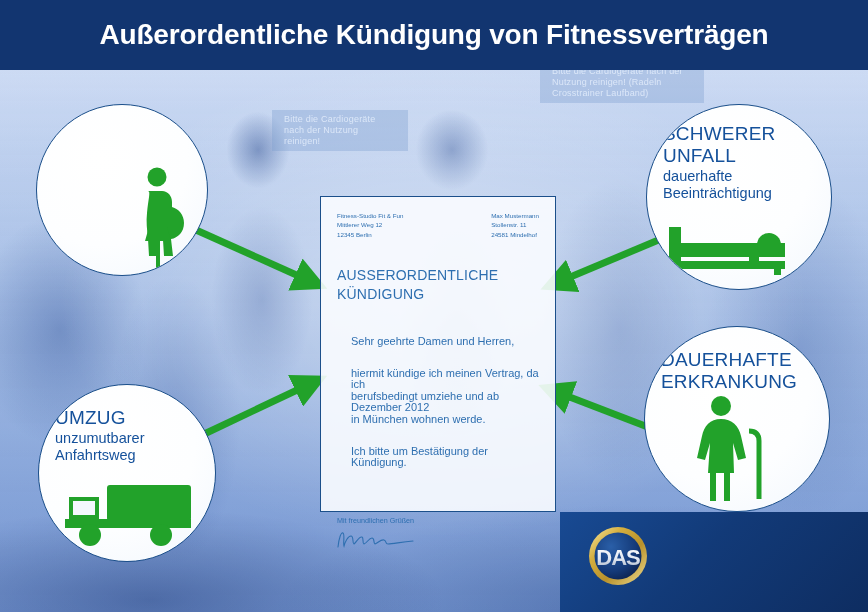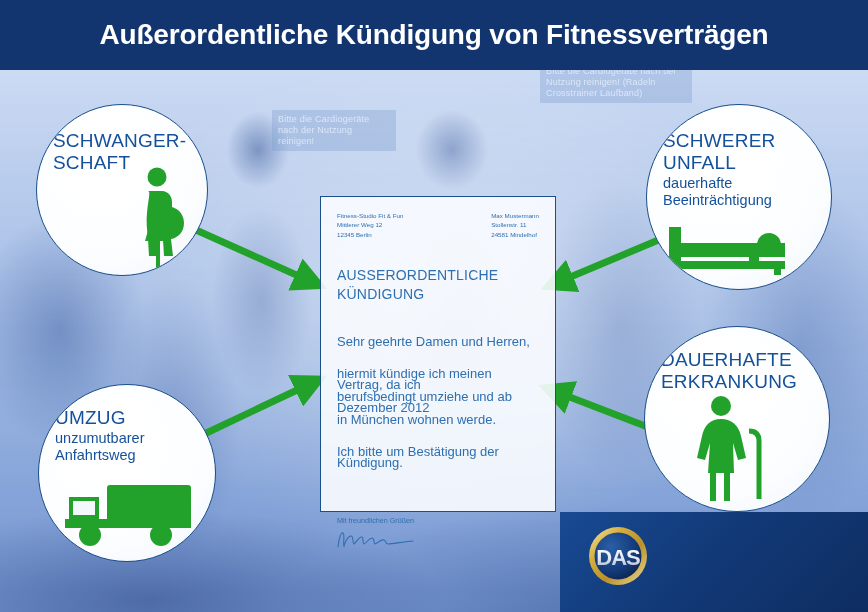--- a/index.html
+++ b/index.html
@@ -43,21 +43,21 @@
   .bg-light{
     position:absolute;inset:0;
     background:radial-gradient(ellipse 520px 330px at 434px 300px, rgba(255,255,255,.42), rgba(255,255,255,0) 72%);
   }
   
   .wall-sign{
     position:absolute;
     background:rgba(120,155,205,.34);
     color:rgba(235,243,255,.75);
     font-size:9px;line-height:11px;
-    padding:4px 6px;
+    padding:4px 12px;
     letter-spacing:.2px;
   }
   .wall-sign.s1{left:272px;top:110px;width:112px;}
   .wall-sign.s2{left:540px;top:62px;width:140px;}
 
   
   .header{
     position:absolute;left:0;top:0;width:868px;height:70px;
     background:#123570;
     display:flex;align-items:center;justify-content:center;
@@ -118,23 +118,24 @@
   .letter-addr-row div{white-space:pre-line;}
   .letter h2{
     margin:27px 0 0 0;
     font-size:14px;line-height:19px;
     font-weight:normal;
     color:#2e6fb0;
     letter-spacing:.2px;
   }
   .letter .body{
     margin-top:20px;
-    font-size:13px;line-height:11.5px;
+    font-size:11px;line-height:11.5px;
     color:#2e6fb0;
     white-space:pre-line;
+    margin-left:14px;
   }
   .letter .body p{margin:0 0 9px 0;}
   .letter .closing{margin-top:26px;font-size:7.2px;line-height:11.5px;color:#2e6fb0;}
   .sig{display:block;margin:3px 0 4px -2px;}
   .letter .signame{font-size:7.2px;color:#2e6fb0;}
 
   
   .arrows{position:absolute;left:0;top:0;width:868px;height:612px;pointer-events:none;}
 
   
@@ -179,24 +180,20 @@
         <path d="M0,0 L5,2.5 L0,5 Z" fill="#22a22a"></path>
       </marker>
     </defs>
     <line x1="196" y1="230" x2="312" y2="282" stroke="#22a22a" stroke-width="7" marker-end="url(#ah)"></line>
     <line x1="200" y1="436" x2="312" y2="383" stroke="#22a22a" stroke-width="7" marker-end="url(#ah)"></line>
     <line x1="668" y1="236" x2="556" y2="283" stroke="#22a22a" stroke-width="7" marker-end="url(#ah)"></line>
     <line x1="666" y1="434" x2="554" y2="391" stroke="#22a22a" stroke-width="7" marker-end="url(#ah)"></line>
   </svg>
 
   <div class="circle" id="circle-schwangerschaft">
-    <div class="ctext" style="top:25px;">
-      <div class="c-title" style="white-space:pre-line;">SCHWANGER-
-SCHAFT</div>
-    </div>
     <span class="icon-wrap" style="left:96px;top:62px;">
       <svg width="58" height="104" viewBox="0 0 58 104">
         <circle cx="24" cy="10" r="9.5" fill="#22a22a"></circle>
         <path d="M15,24 h14 c6,0 10,5 10,11 v5 c7,2 12,8 12,16 c0,9 -6,15 -13,16 l2,17 h-9 l-1,-16 h-3 l-2,16 h-9 l-1,-17 c-1,-9 -2,-18 -1,-26 c1,-13 4,-22 1,-22 z" fill="#22a22a"></path>
         <rect x="23" y="74" width="4" height="28" fill="#22a22a"></rect>
         <path d="M12,74 h26 l-4,-14 h-18 z" fill="#22a22a"></path>
       </svg>
     </span>
   </div>
 
@@ -212,21 +209,21 @@
         <path d="M4,12 h30 v24 h-30 z" fill="#22a22a"></path>
         <rect x="8" y="16" width="22" height="14" fill="#f4f8fd"></rect>
         <rect x="0" y="34" width="126" height="9" fill="#22a22a"></rect>
         <circle cx="25" cy="50" r="11" fill="#22a22a"></circle>
         <circle cx="96" cy="50" r="11" fill="#22a22a"></circle>
       </svg>
     </span>
   </div>
 
   <div class="circle" id="circle-unfall">
-    <div class="ctext" style="top:25px;">
+    <div class="ctext" style="top:18px;">
       <div class="c-title" style="white-space:pre-line;">SCHWERER
 UNFALL</div>
       <div class="c-sub" style="white-space:pre-line;">dauerhafte
 Beeinträchtigung</div>
     </div>
     <span class="icon-wrap" style="left:22px;top:118px;">
       <svg width="122" height="52" viewBox="0 0 122 52">
         <rect x="0" y="4" width="12" height="38" fill="#22a22a"></rect>
         <rect x="0" y="20" width="116" height="14" fill="#22a22a"></rect>
         <rect x="80" y="22" width="10" height="18" fill="#22a22a"></rect>

